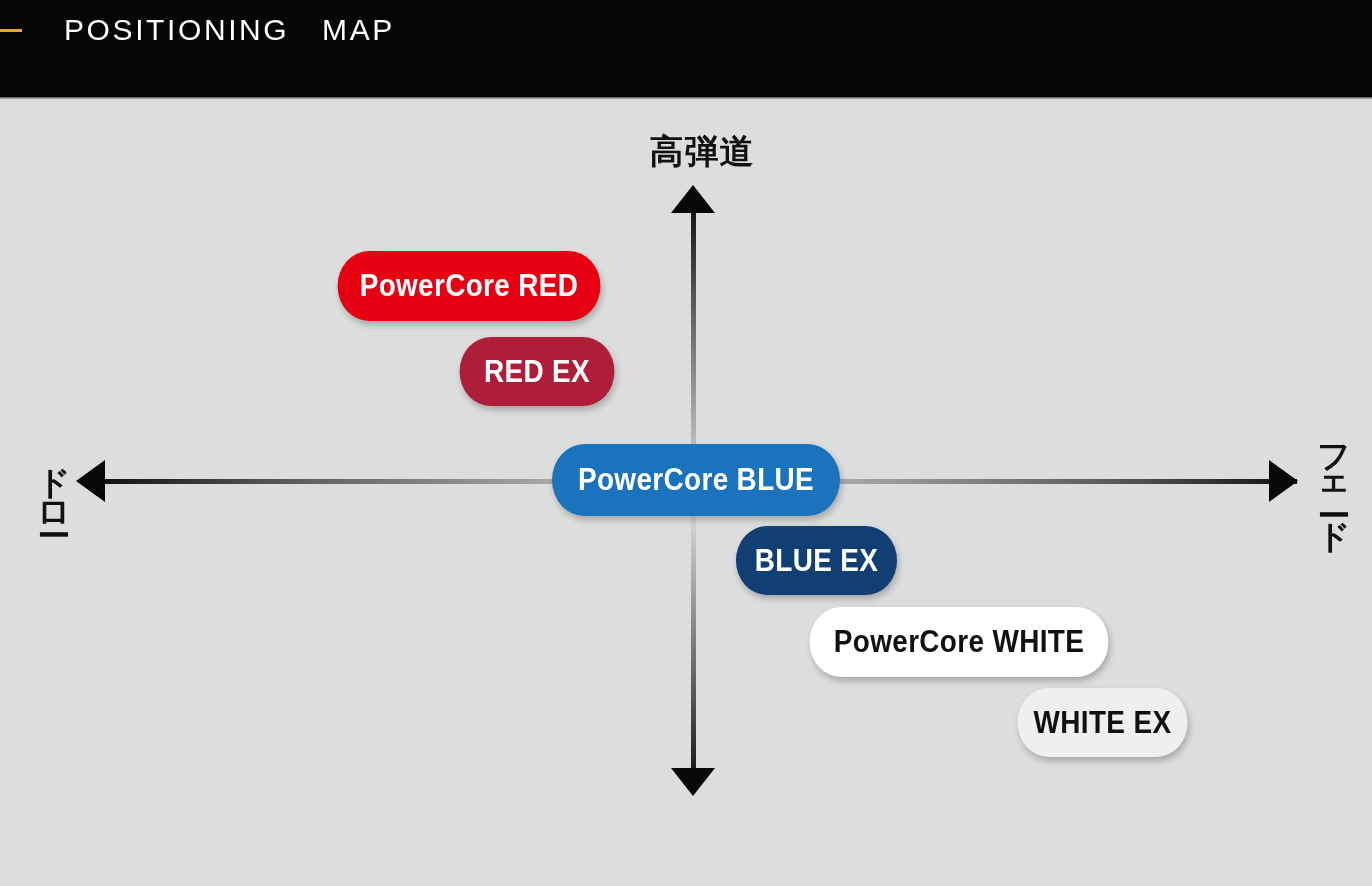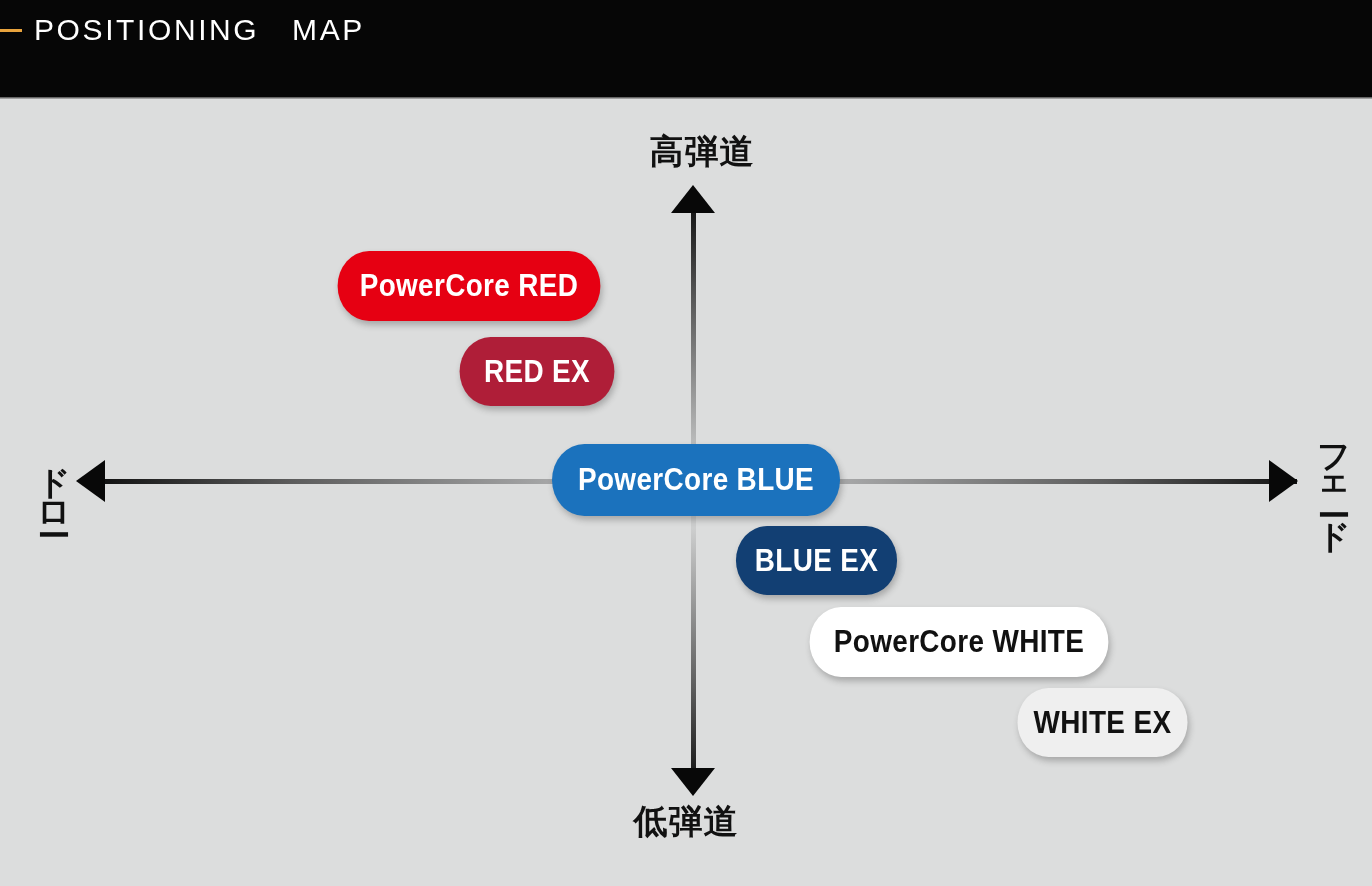--- a/index.html
+++ b/index.html
@@ -25,20 +25,21 @@
     background: #060606;
     box-sizing: border-box;
   }
   .header-inner {
     position: absolute;
     left: 0;
     top: 8px;
     display: flex;
     align-items: center;
     height: 44px;
+    gap: 30px;
   }
   .header-dash {
     width: 22px;
     height: 3px;
     background: #e8a33d;
     margin-left: 0px;
     margin-right: 12px;
     flex: 0 0 auto;
   }
   .header-title {
@@ -260,21 +261,20 @@
 
   <div class="axis-h"></div>
   <div class="axis-v"></div>
 
   <div class="arrow arrow-up"></div>
   <div class="arrow arrow-down"></div>
   <div class="arrow arrow-left"></div>
   <div class="arrow arrow-right"></div>
 
   <div class="lbl lbl-top">高弾道</div>
-  <div class="lbl lbl-bottom">低弾道</div>
   <div class="lbl lbl-left">ドロー</div>
   <div class="lbl lbl-right">フェード</div>
 
   <div class="pill pill-pcred">
     <span>PowerCore RED</span>
   </div>
   <div class="pill pill-redex">
     <span>RED EX</span>
   </div>
   <div class="pill pill-pcblue">

